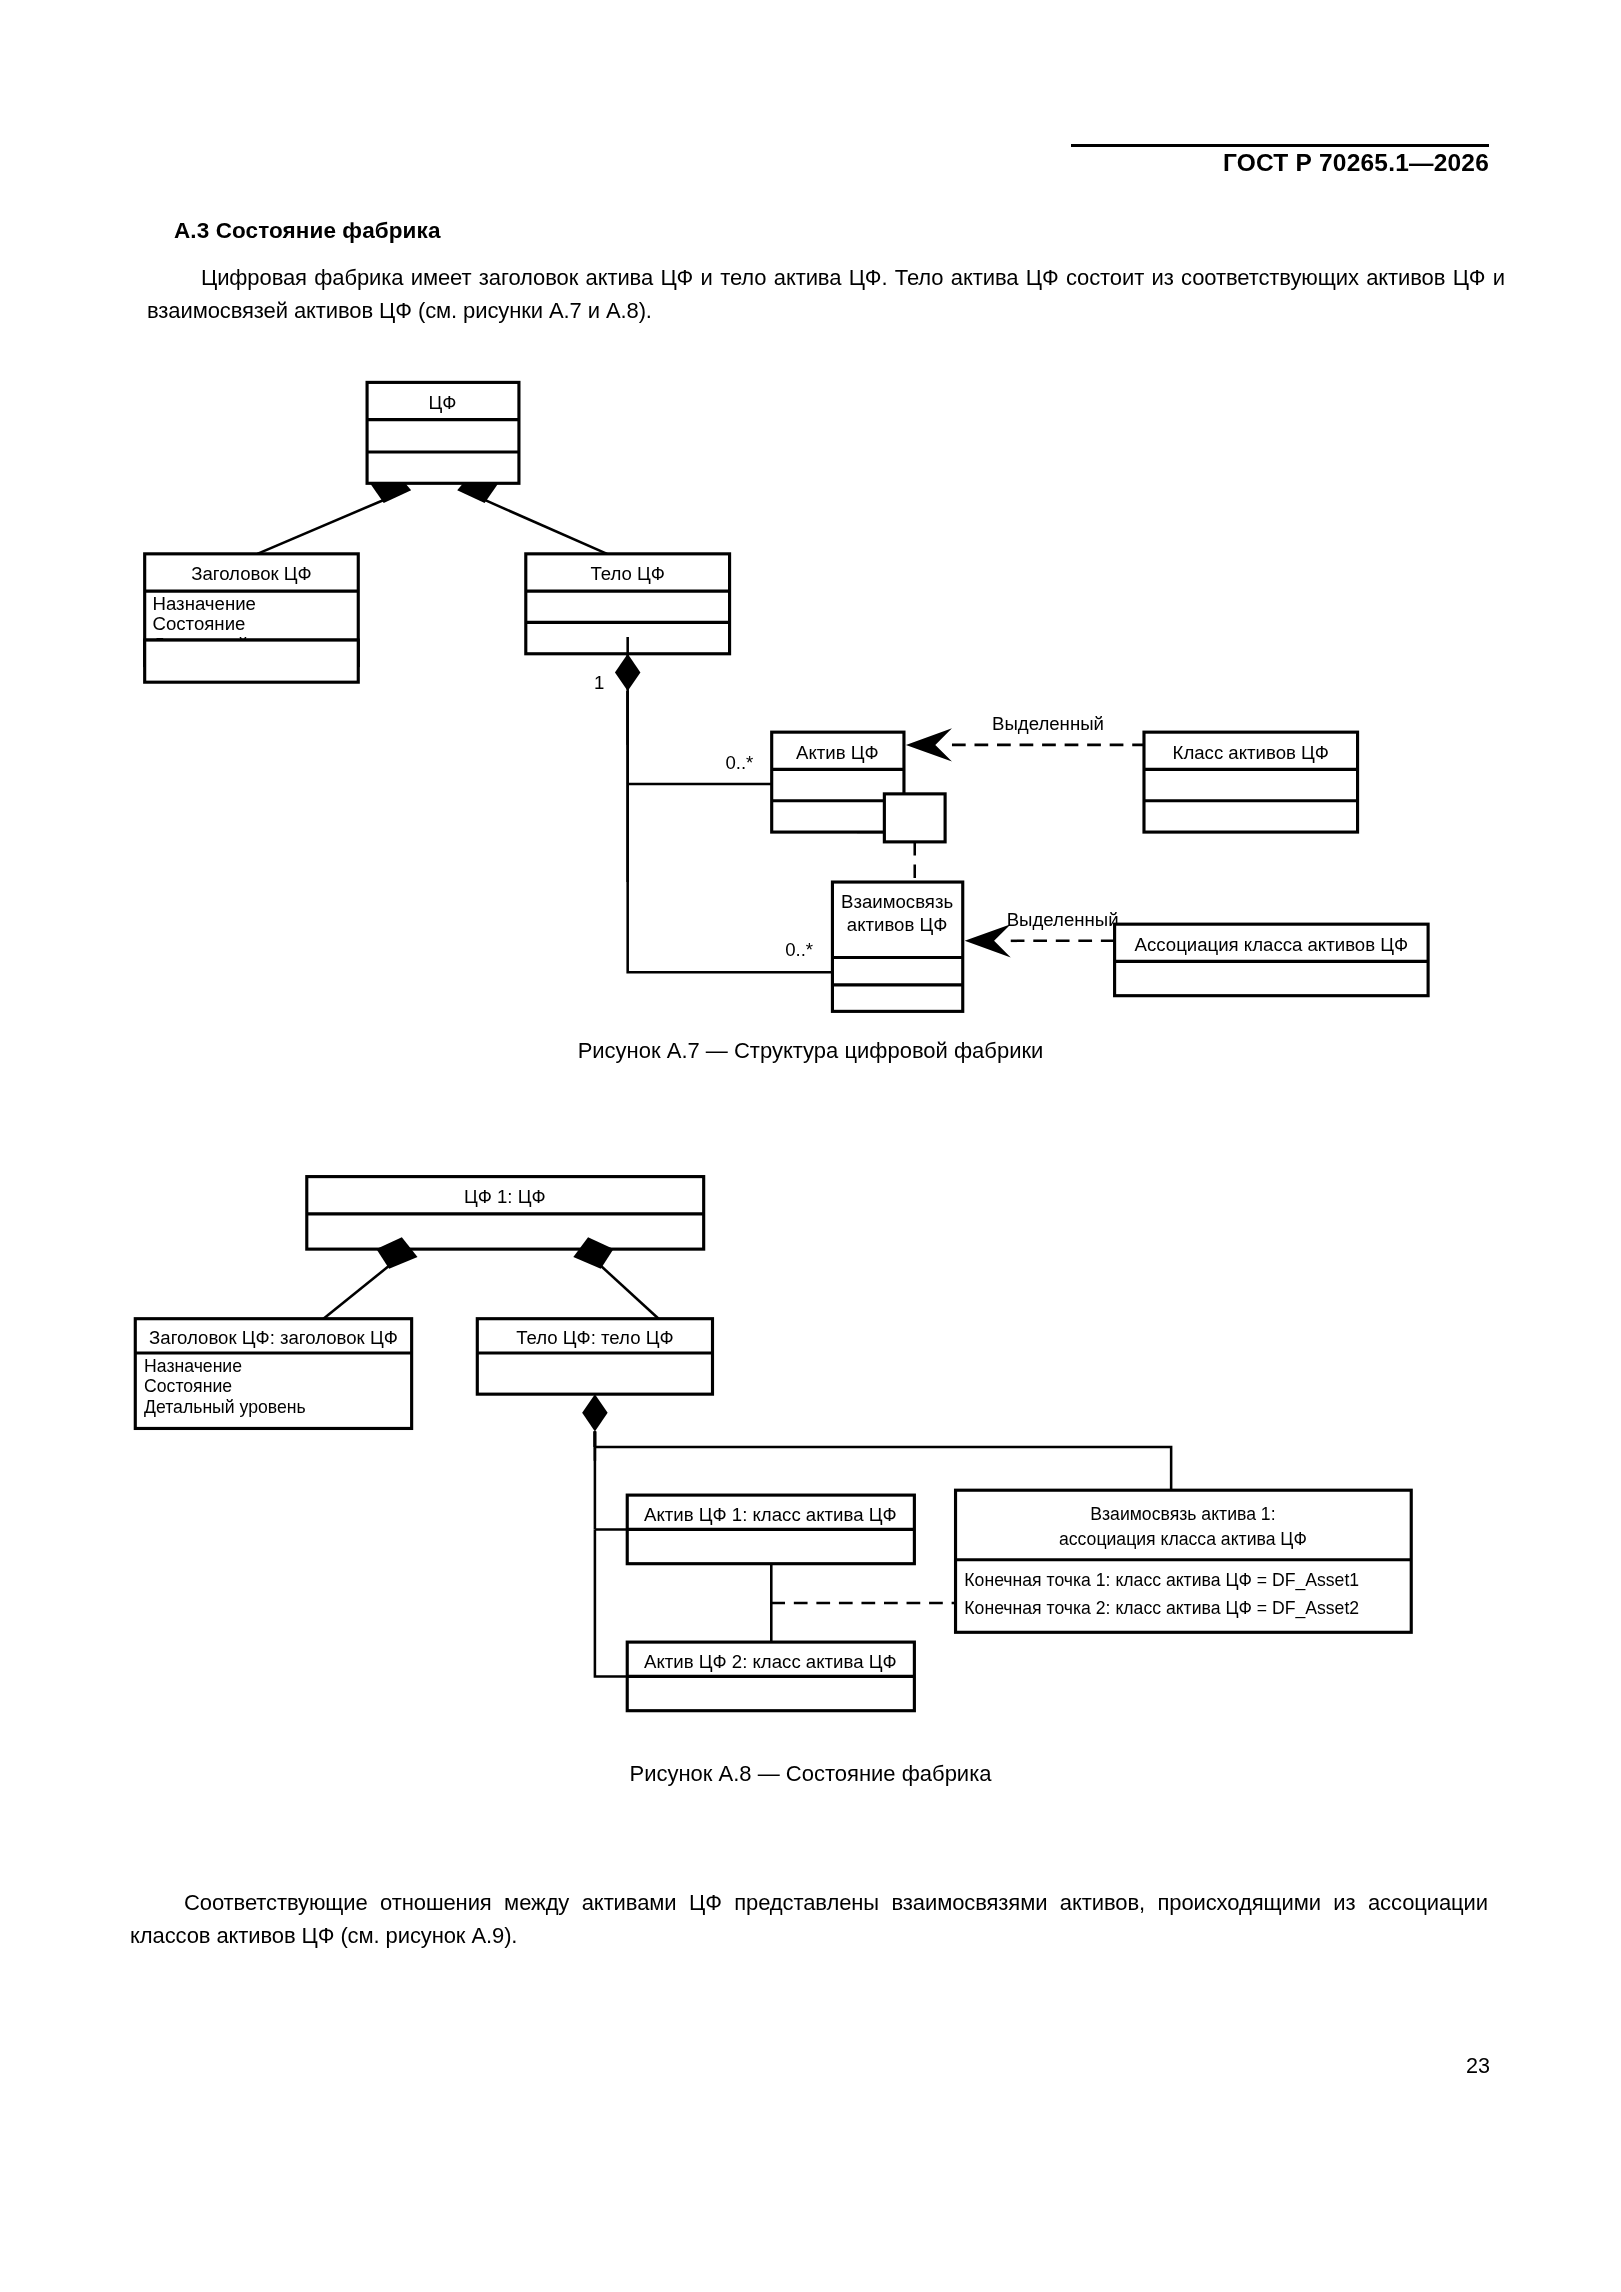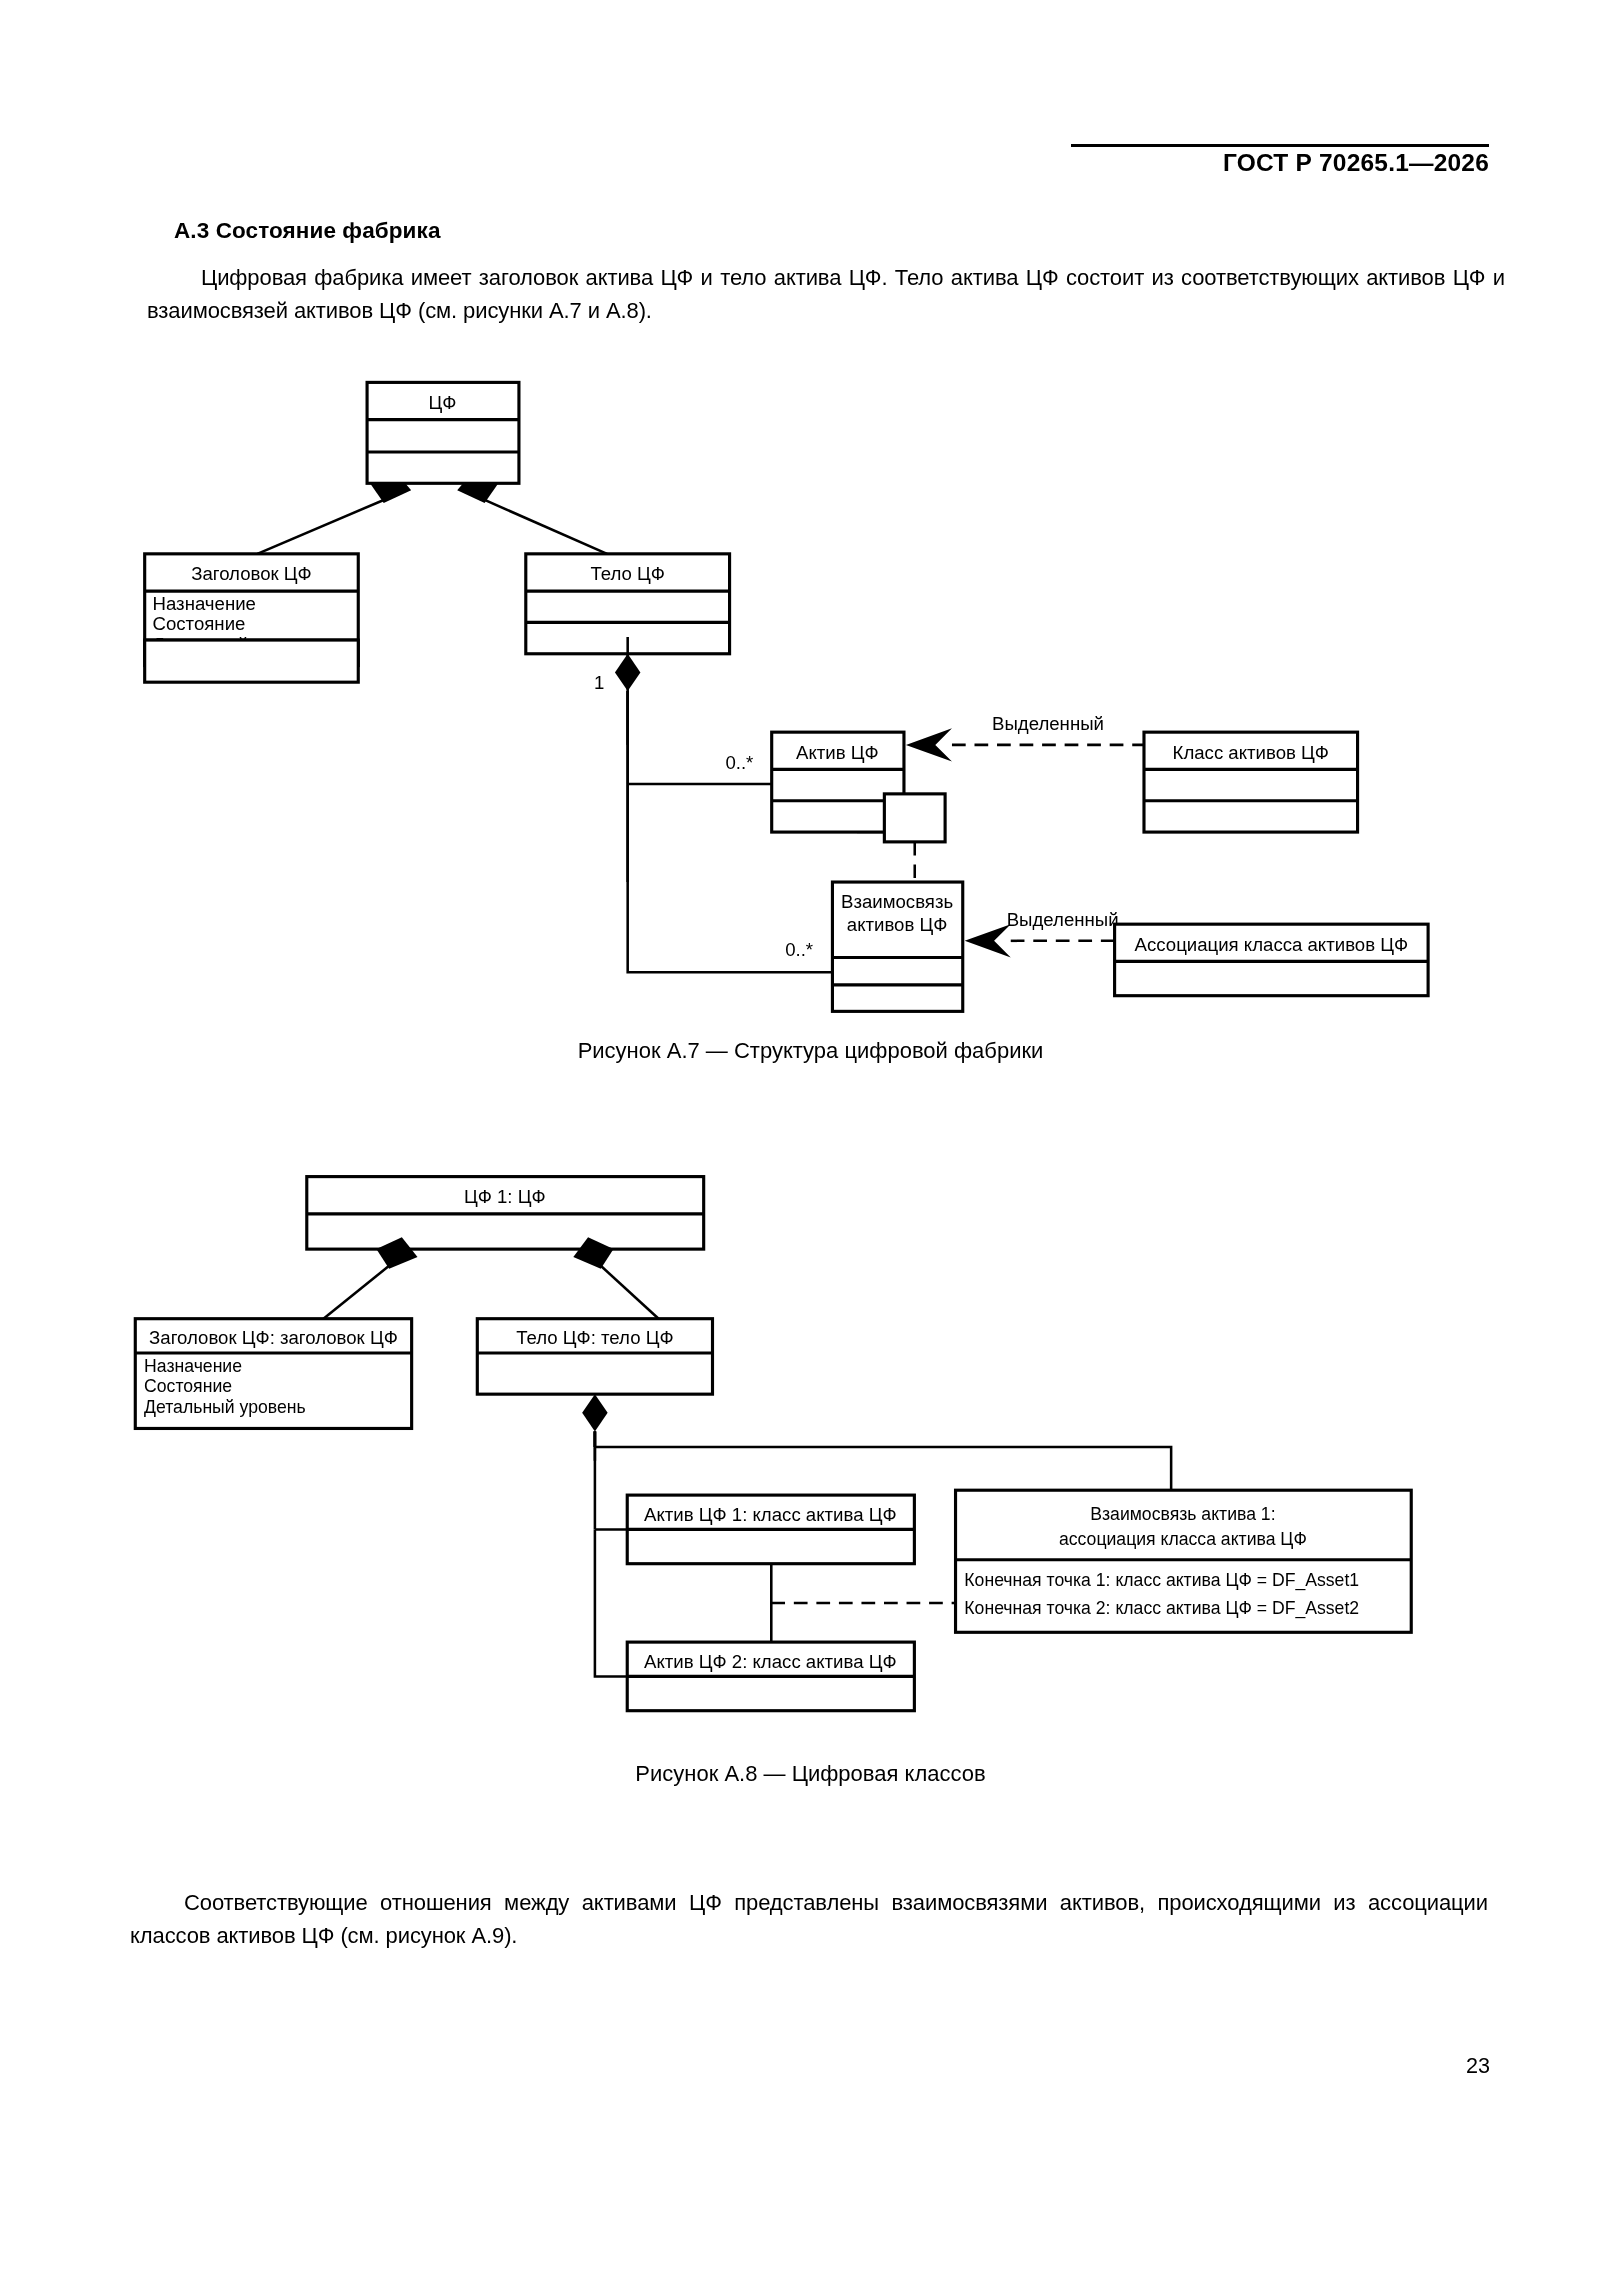--- a/index.html
+++ b/index.html
@@ -232,20 +232,20 @@
       <rect class="bx" x="975" y="340" width="465" height="145"></rect>
       <line class="sep" x1="975" y1="411" x2="1440" y2="411"></line>
       <text class="small-t" x="1207" y="370">Взаимосвязь актива 1:</text>
       <text class="small-t" x="1207" y="396">ассоциация класса актива ЦФ</text>
       <text class="small-a" x="984" y="438">Конечная точка 1: класс актива ЦФ = DF_Asset1</text>
       <text class="small-a" x="984" y="466">Конечная точка 2: класс актива ЦФ = DF_Asset2</text>
 
     </svg>
   </div>
 
-  <div class="fig-caption cap-a8">Рисунок А.8 — Цифровая классов</div>
+  <div class="fig-caption cap-a8">Рисунок А.8 — Состояние фабрика</div>
 
   <div class="para p-close">Соответствующие отношения между активами ЦФ представлены взаимосвязями активов, происходящими из ассоциации классов активов ЦФ (см. рисунок А.9).</div>
 
   <div class="page-number">23</div>
 
 </div>
 
 
 </body></html>

